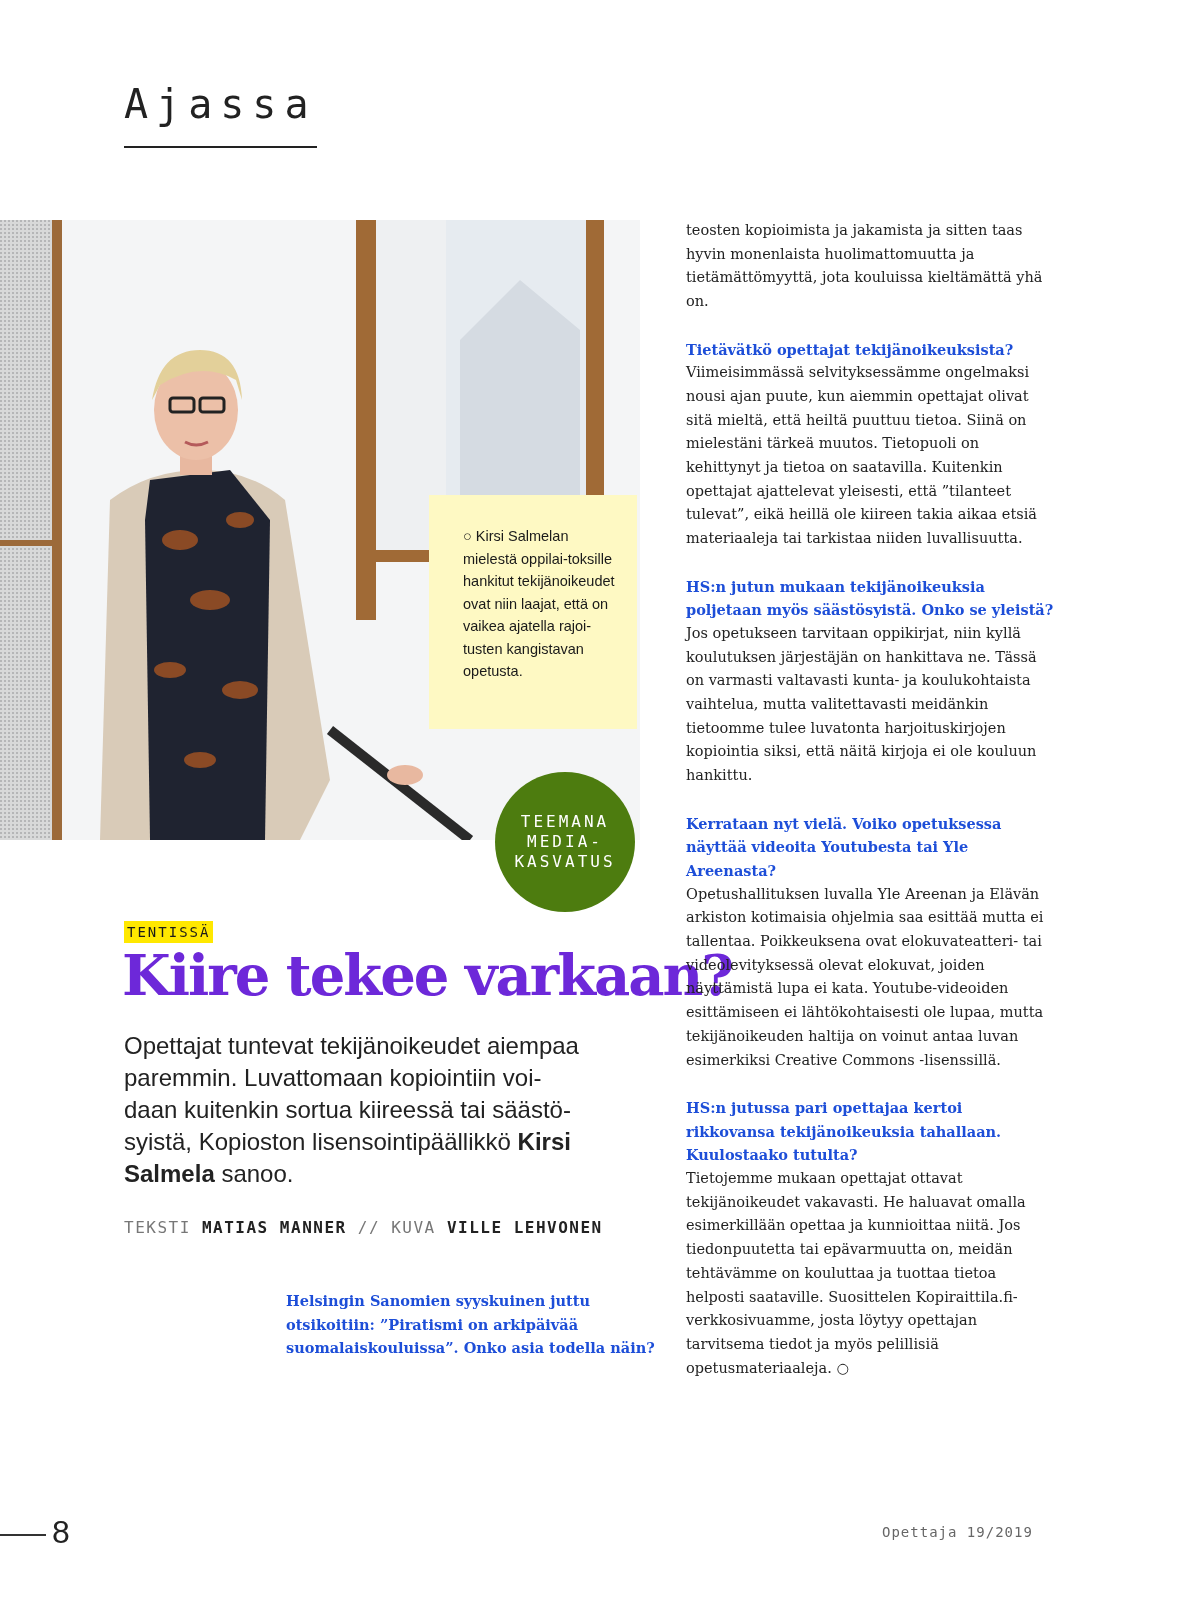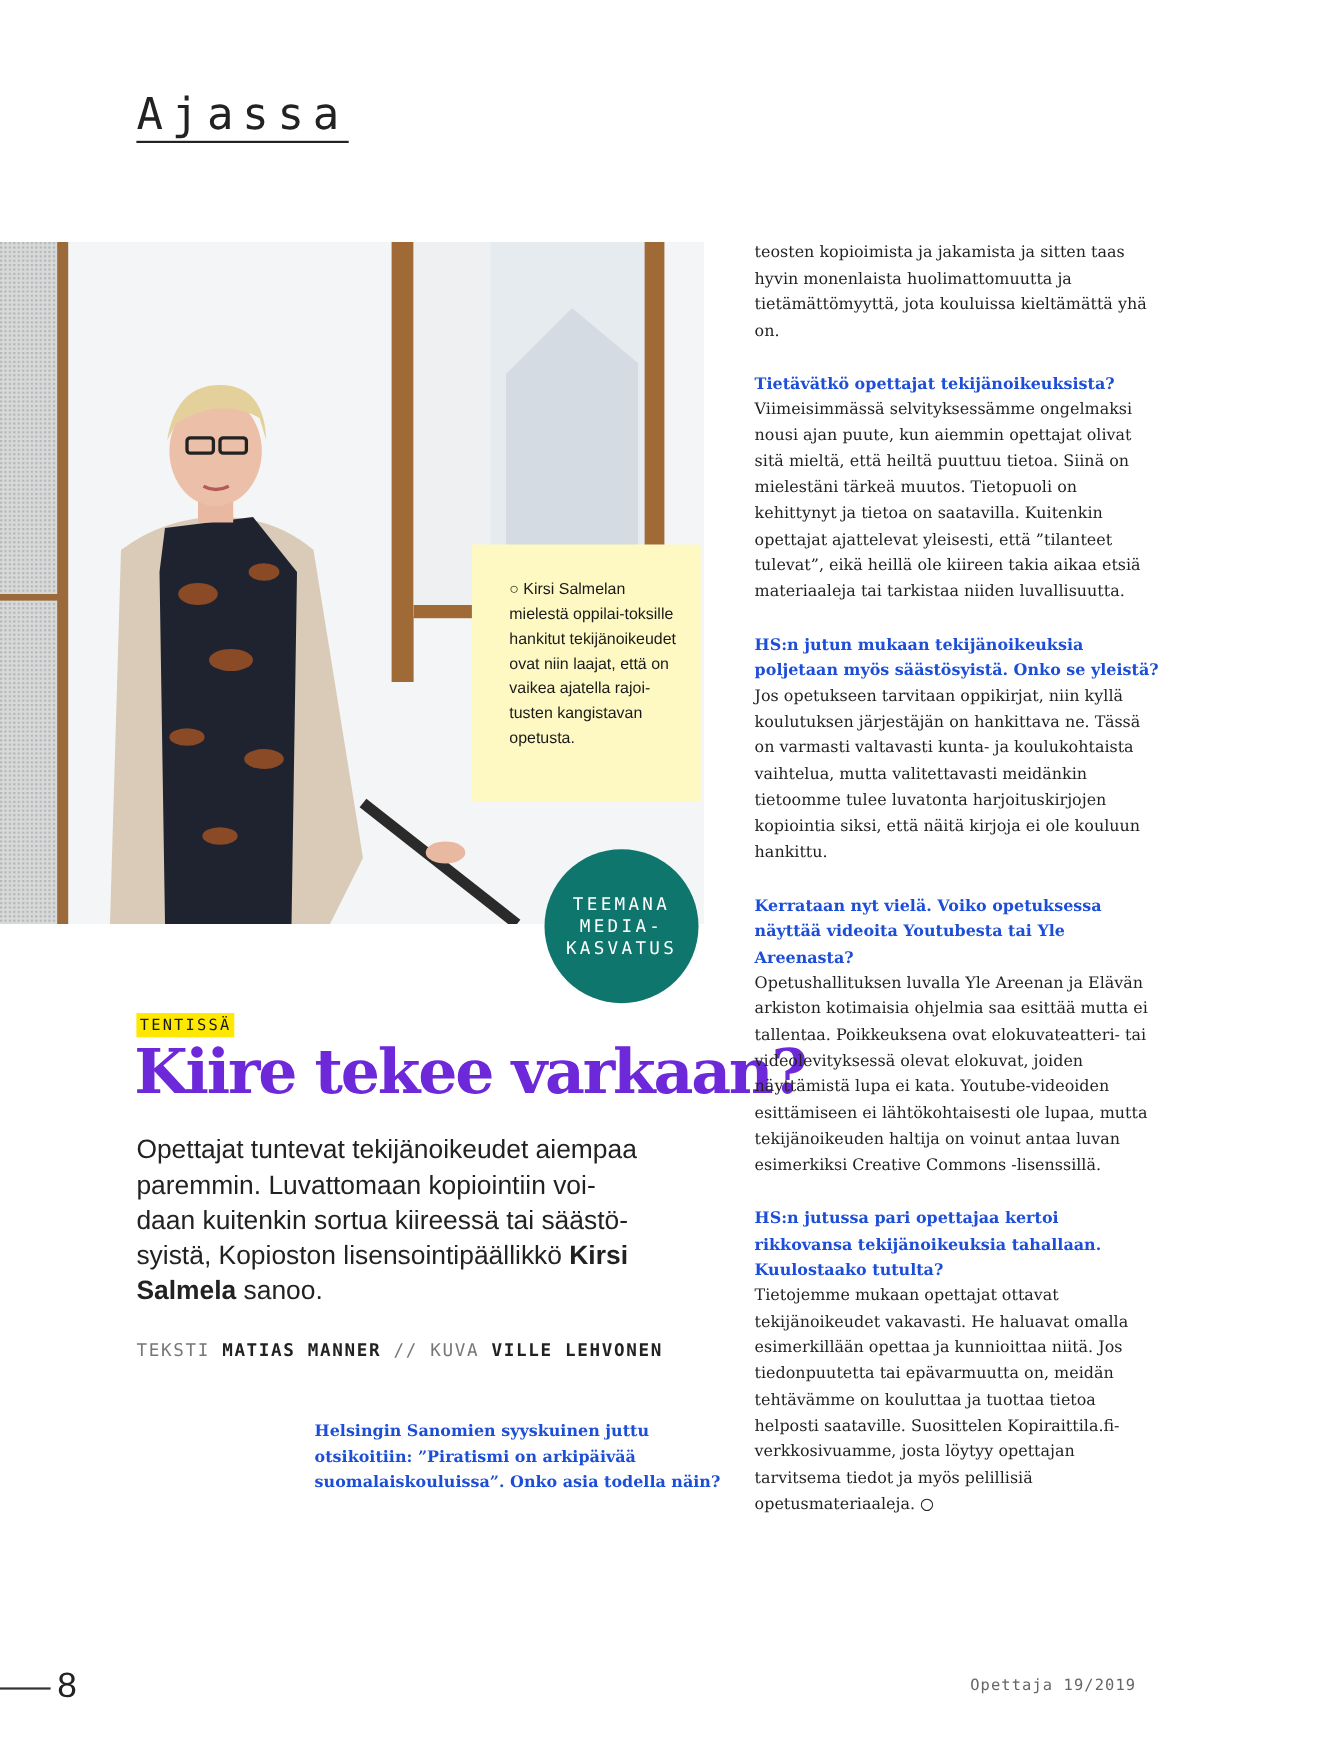--- a/index.html
+++ b/index.html
@@ -2,39 +2,39 @@
 <html><head>
 <meta charset="utf-8">
 <style>
   html, body { margin: 0; padding: 0; background: #ffffff; }
   body { width: 1198px; height: 1598px; position: relative; overflow: hidden; color: #1a1a1a; }
 
   .section-title {
     position: absolute; left: 124px; top: 80px;
     font-family: "DejaVu Sans Mono", monospace; font-weight: 300;
     font-size: 40px; letter-spacing: 8px; color: #222;
-    border-bottom: 2px solid #222; padding-bottom: 0; line-height: 48px;
+    border-bottom: 2px solid #222; padding-bottom: 18px; line-height: 48px;
   }
 
   
   .photo { position: absolute; left: 0; top: 220px; width: 640px; height: 620px; overflow: hidden; background: #f3f4f5; }
   .photo svg { width: 640px; height: 620px; display: block; }
 
   .quote-box {
     position: absolute; left: 429px; top: 495px; width: 208px; height: 234px;
     background: #fef9c3; box-sizing: border-box; padding: 30px 14px 0 34px;
   }
   .quote-box p {
     margin: 0; font-family: "Liberation Sans", sans-serif; font-size: 14.5px;
     line-height: 22.5px; color: #1a1a1a;
   }
 
   .theme-badge {
     position: absolute; left: 495px; top: 800px; width: 140px; height: 140px;
-    border-radius: 50%; background: #0f766e; color: #fff;
+    border-radius: 50%; background: #4d7c0f; color: #fff;
     display: flex; flex-direction: column; align-items: center; justify-content: center;
     font-family: "DejaVu Sans Mono", monospace; font-size: 16px; letter-spacing: 3px; line-height: 20px;
     margin-top: -28px;
   }
 
   .kicker {
     position: absolute; left: 124px; top: 921px;
     background: #ffe800; font-family: "DejaVu Sans Mono", monospace; font-size: 14px;
     letter-spacing: 2px; padding: 2px 3px; line-height: 18px; color: #1a1a1a;
   }

